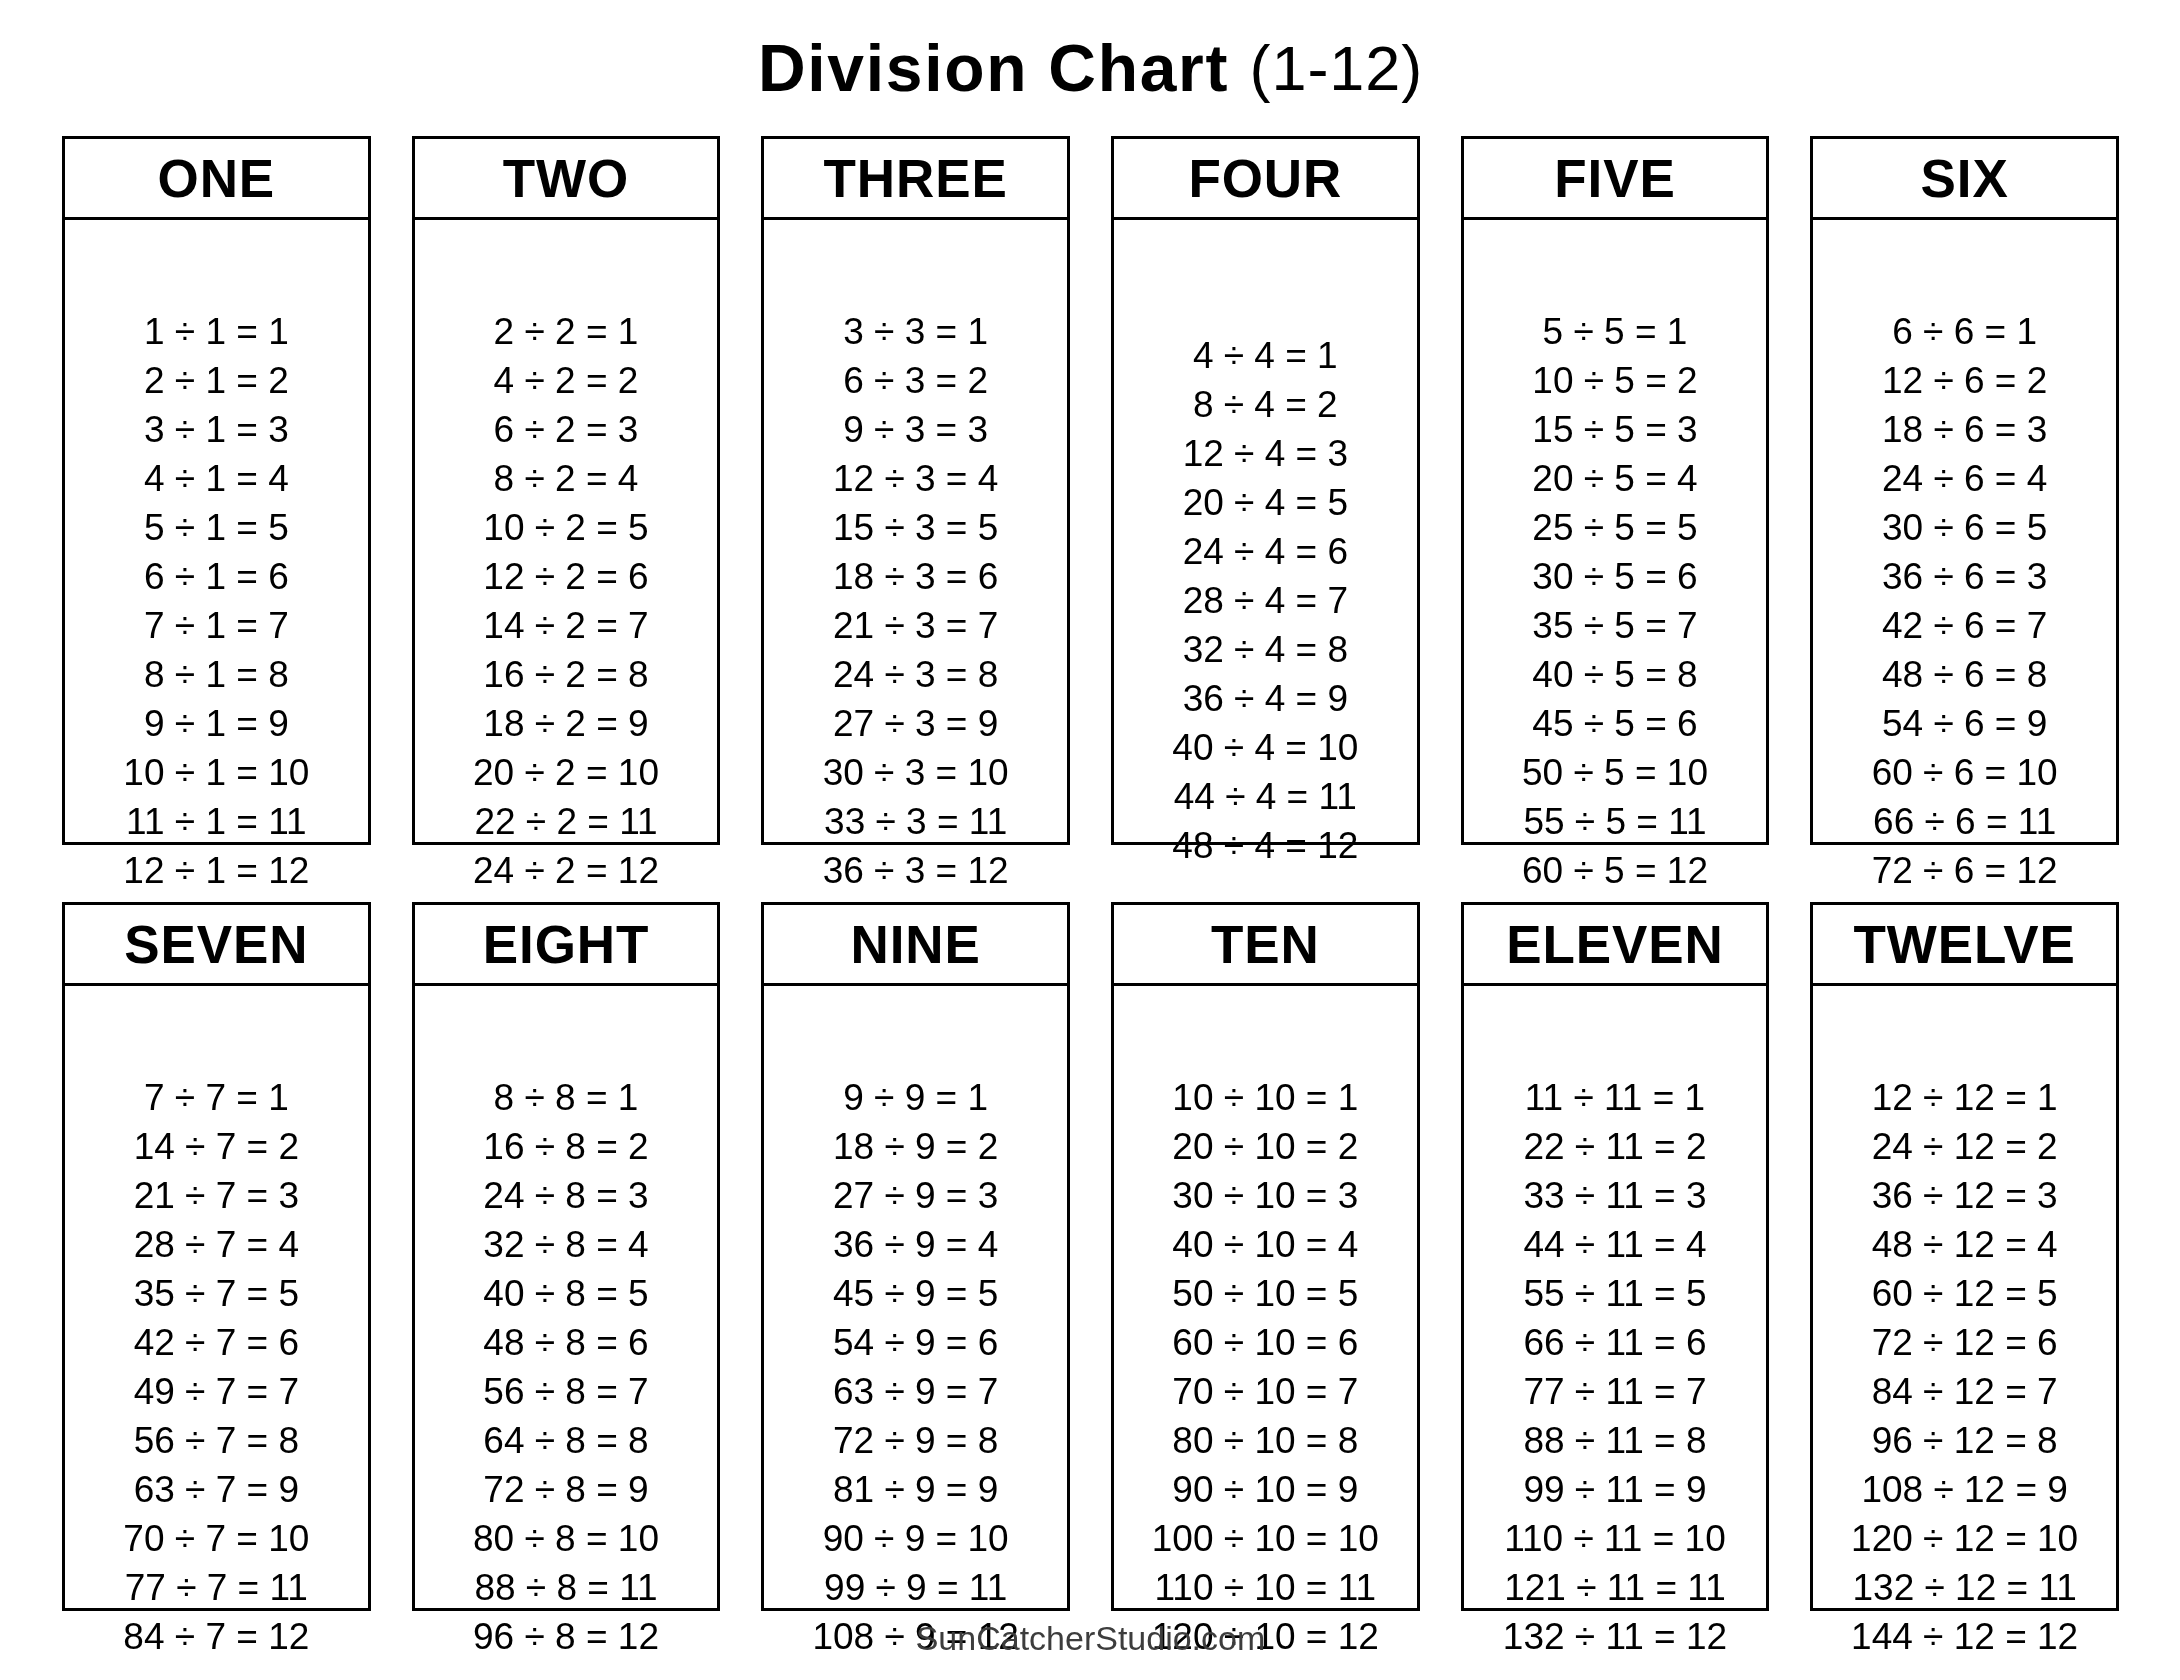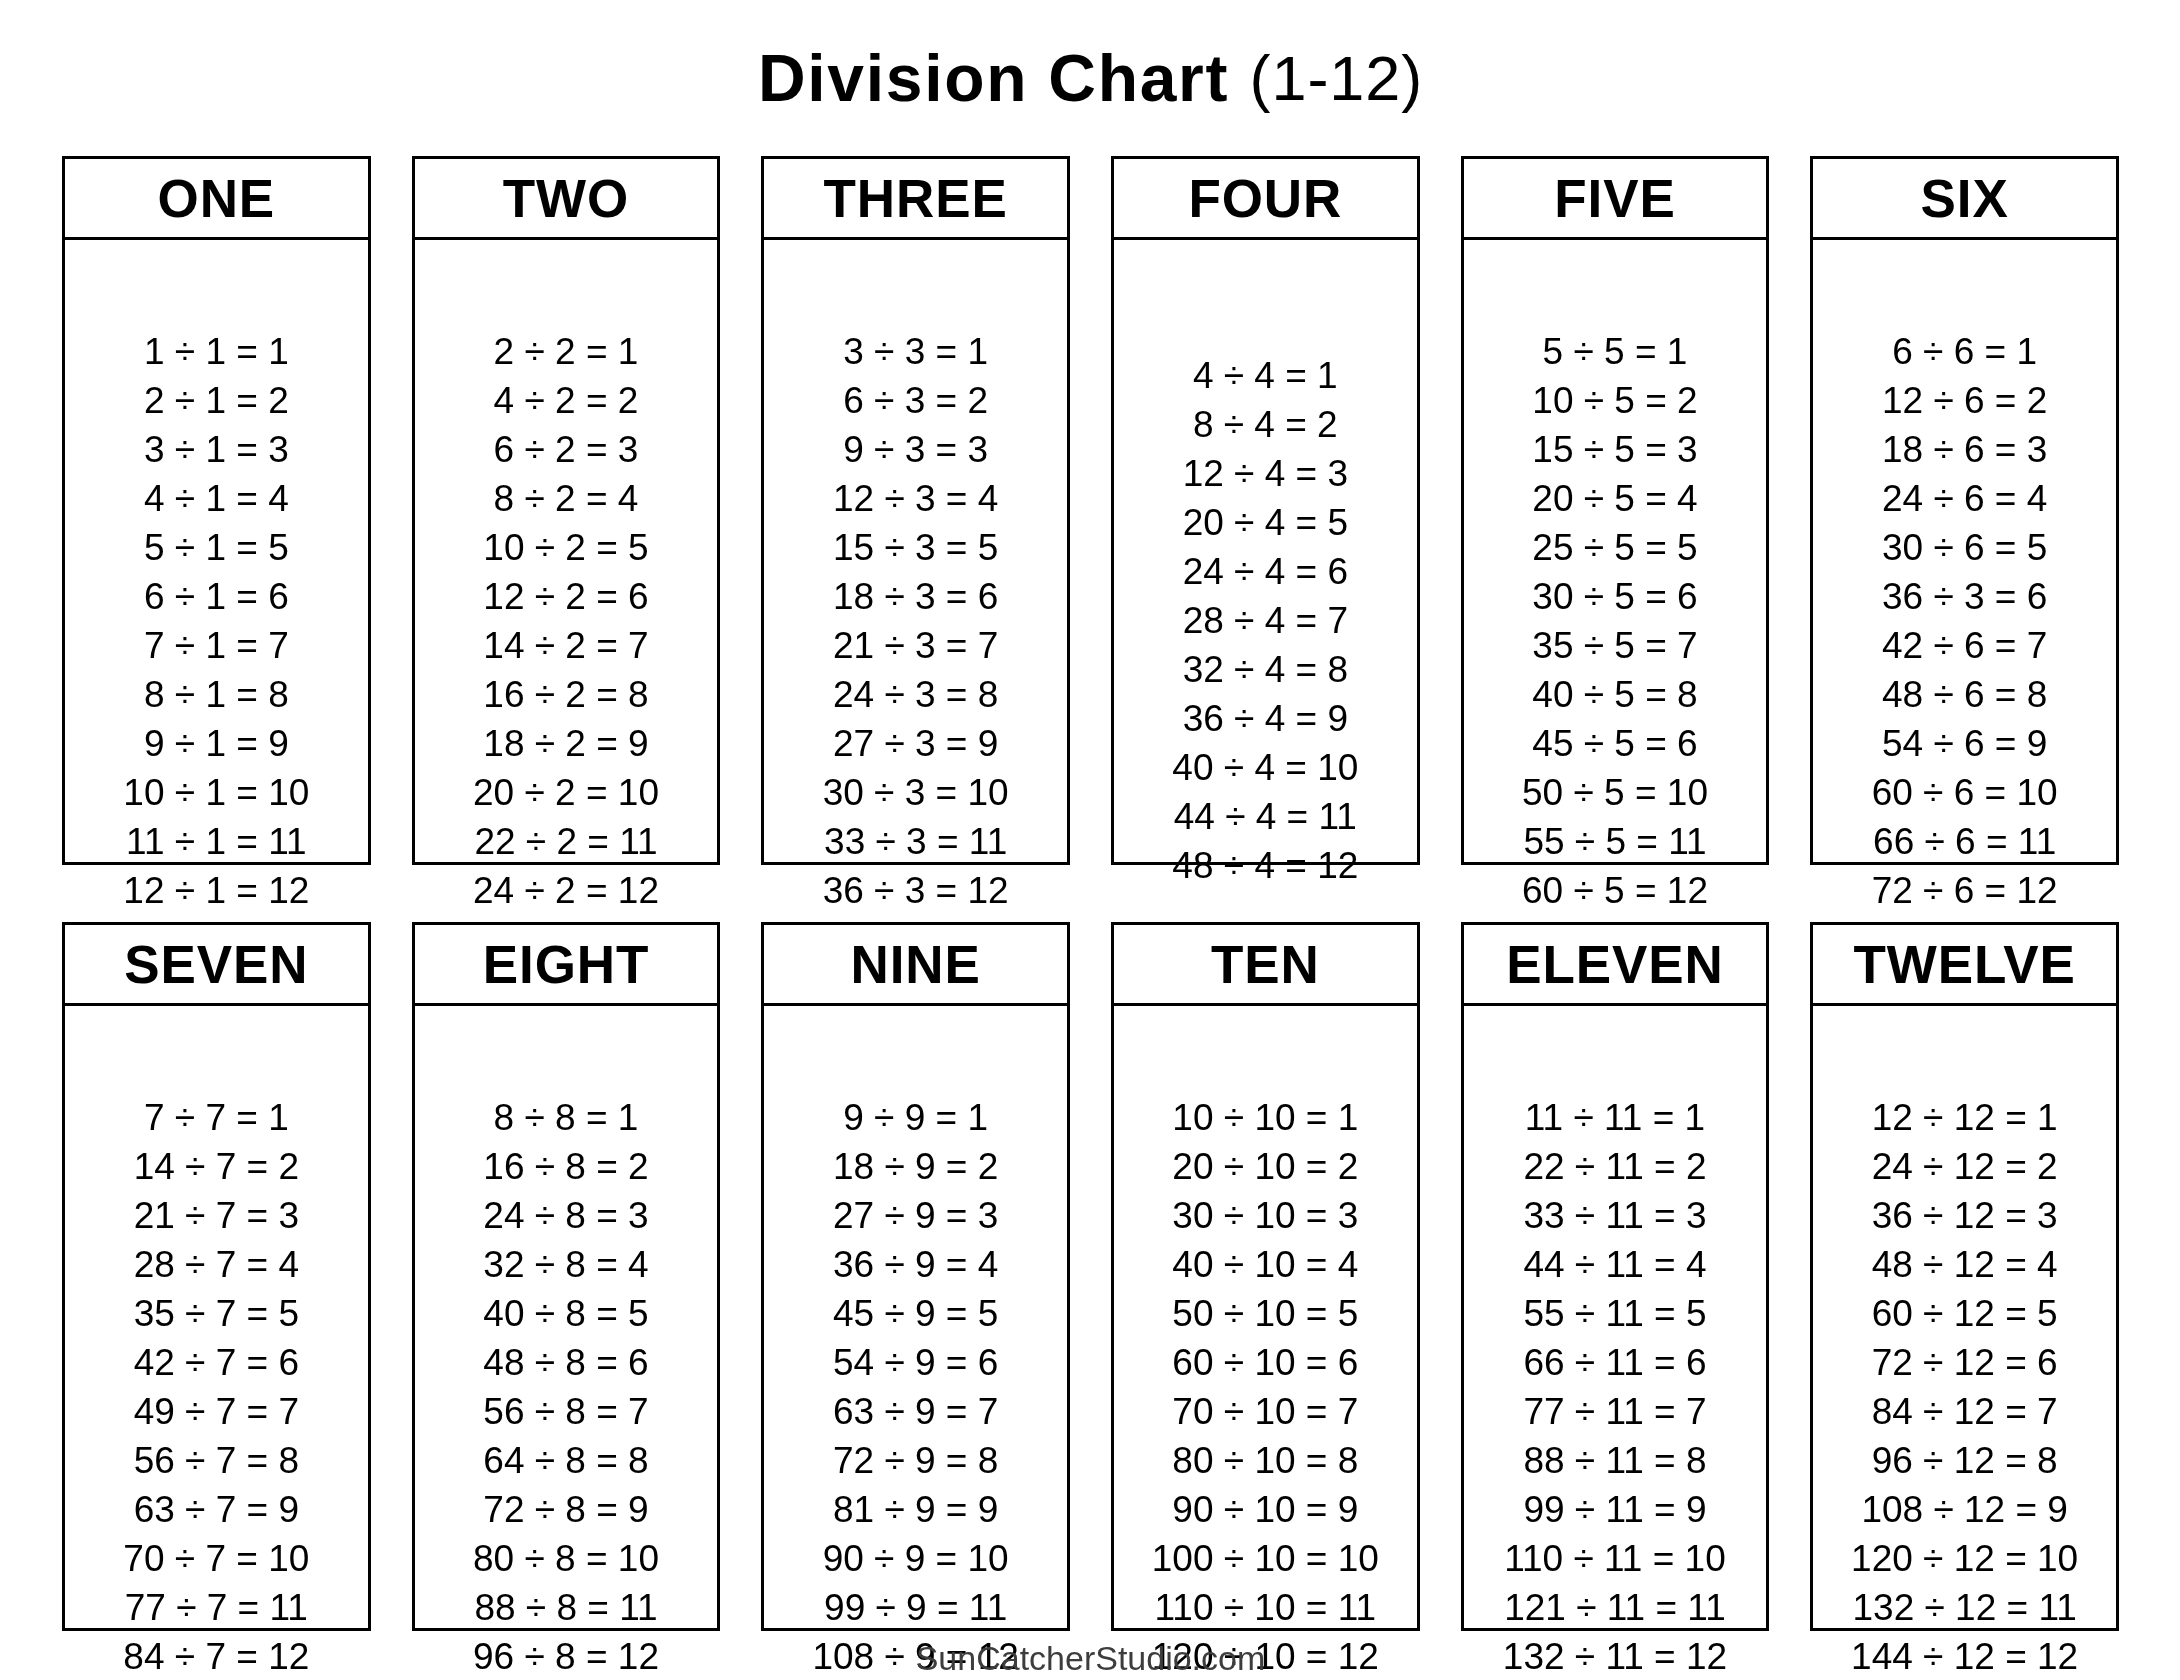--- a/index.html
+++ b/index.html
@@ -6,21 +6,21 @@
   html,body { background:#ffffff; }
   body {
     width:2181px; height:1681px;
     font-family:"Liberation Sans", sans-serif;
     color:#000000;
     overflow:hidden;
   }
   .page { width:2181px; height:1681px; background:#ffffff; }
 
   .title {
-    height:156px;
+    height:136px;
     display:flex; align-items:center; justify-content:center;
     white-space:pre;
   }
   .t-main {
     font-size:66px; font-weight:bold; letter-spacing:1.7px;
   }
   .t-sub {
     font-size:63px; font-weight:400; margin-left:20.4px; letter-spacing:0.9px;
   }
 
@@ -169,21 +169,21 @@
     <section class="card">
       <div class="card-header">
         <span>SIX</span>
       </div>
       <div class="card-body">
         <div class="eq">6 ÷ 6 = 1</div>
         <div class="eq">12 ÷ 6 = 2</div>
         <div class="eq">18 ÷ 6 = 3</div>
         <div class="eq">24 ÷ 6 = 4</div>
         <div class="eq">30 ÷ 6 = 5</div>
-        <div class="eq">36 ÷ 3 = 6</div>
+        <div class="eq">36 ÷ 6 = 3</div>
         <div class="eq">42 ÷ 6 = 7</div>
         <div class="eq">48 ÷ 6 = 8</div>
         <div class="eq">54 ÷ 6 = 9</div>
         <div class="eq">60 ÷ 6 = 10</div>
         <div class="eq">66 ÷ 6 = 11</div>
         <div class="eq">72 ÷ 6 = 12</div>
       </div>
     </section>
 
     <section class="card">

